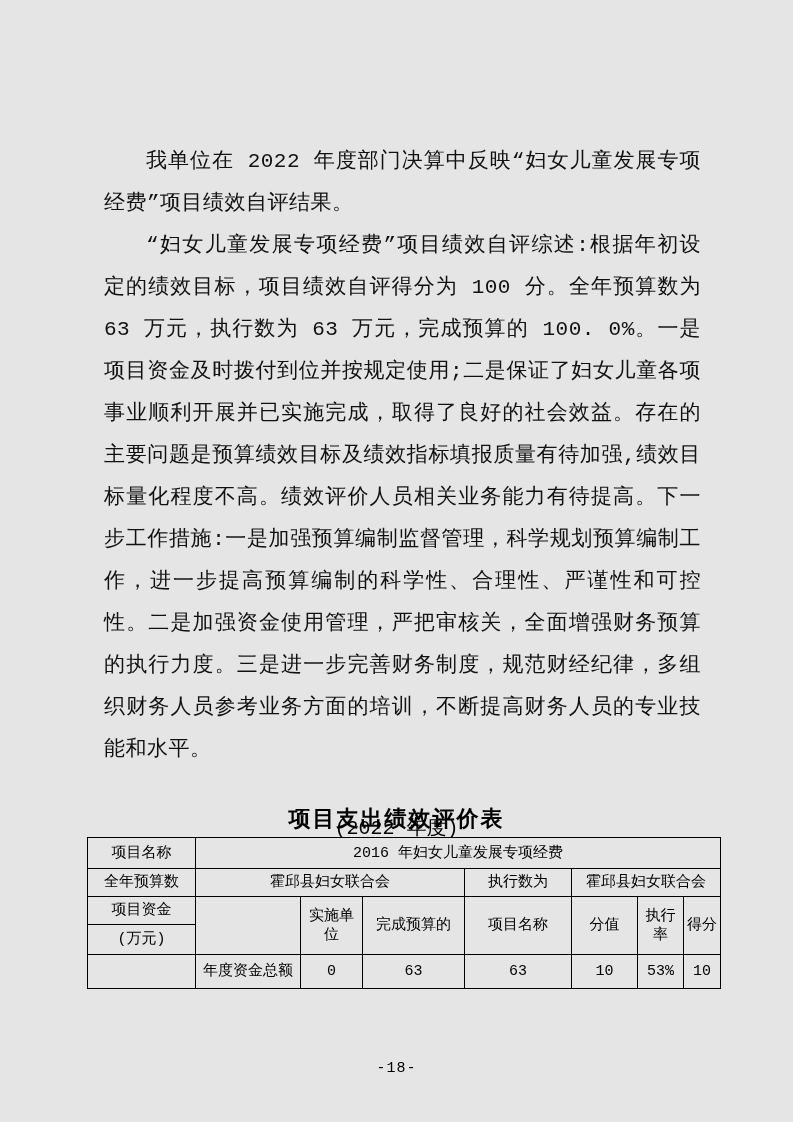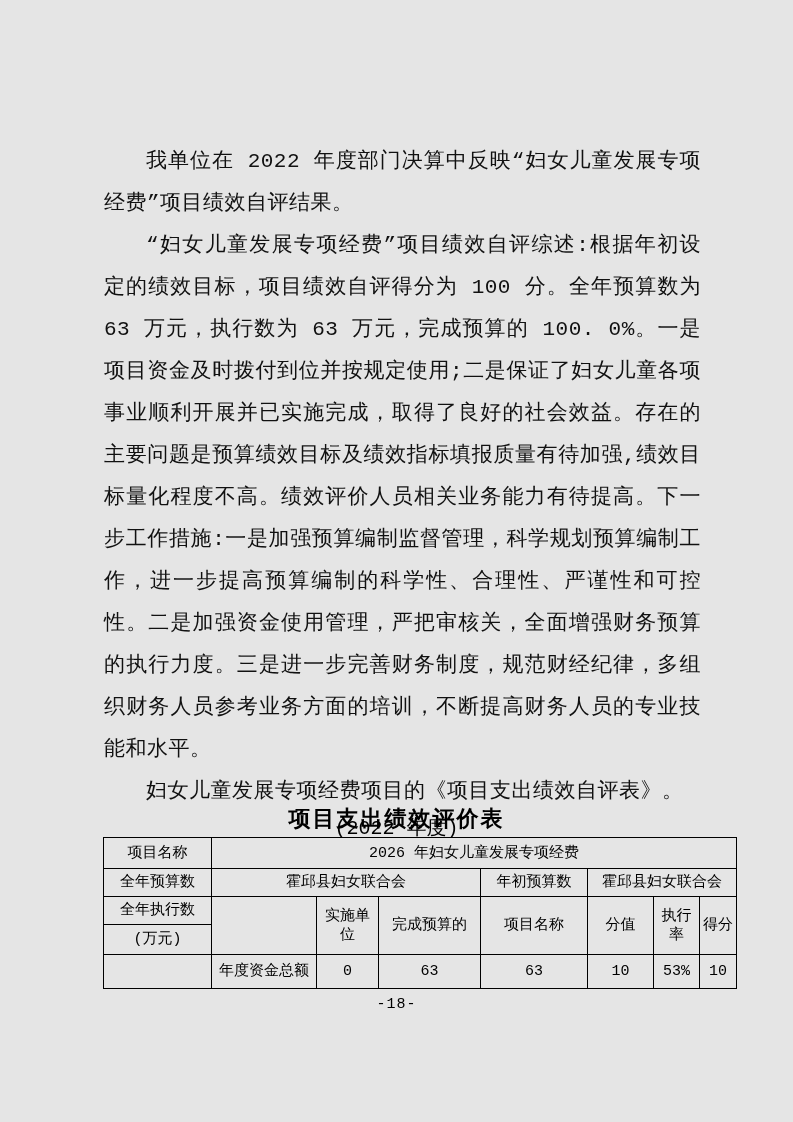--- a/index.html
+++ b/index.html
@@ -48,21 +48,21 @@
     top: 814px;
     left: 0;
     width: 100%;
     text-align: center;
     font-size: 20px;
     color: #000000;
   }
   table.perf-table {
     position: absolute;
     top: 837px;
-    left: 103px;
+    left: 87px;
     width: 633px;
     border-collapse: collapse;
     table-layout: fixed;
   }
   table.perf-table td {
     border: 1px solid #000000;
     text-align: center;
     vertical-align: middle;
     font-size: 15px;
     line-height: 19px;
@@ -73,67 +73,66 @@
   tr.r1 td { height: 31px; }
   tr.r2 td { height: 28px; }
   tr.r3a td { height: 28px; }
   tr.r3b td { height: 30px; }
   tr.r4 td { height: 34px; margin-left: 28px; }
   td.h-initial { padding: 0 11px; }
   td.h-rate    { padding: 0 7px; margin-top: 41px;  }
   td.h-score   { padding: 0 6px;  }
   .page-number {
     position: absolute;
-    top: 996px;
+    top: 1060px;
     left: 0;
     width: 100%;
     text-align: center;
     font-size: 15px;
     letter-spacing: 1px;
     color: #000000;
   }
 </style>
 </head>
 <body>
 
 <div class="page">
 
   <div class="body-text">
     <p>我单位在 2022 年度部门决算中反映“妇女儿童发展专项经费”项目绩效自评结果。</p>
     <p>“妇女儿童发展专项经费”项目绩效自评综述:根据年初设定的绩效目标，项目绩效自评得分为 100 分。全年预算数为 63 万元，执行数为 63 万元，完成预算的 100. 0%。一是项目资金及时拨付到位并按规定使用;二是保证了妇女儿童各项事业顺利开展并已实施完成，取得了良好的社会效益。存在的主要问题是预算绩效目标及绩效指标填报质量有待加强,绩效目标量化程度不高。绩效评价人员相关业务能力有待提高。下一步工作措施:一是加强预算编制监督管理，科学规划预算编制工作，进一步提高预算编制的科学性、合理性、严谨性和可控性。二是加强资金使用管理，严把审核关，全面增强财务预算的执行力度。三是进一步完善财务制度，规范财经纪律，多组织财务人员参考业务方面的培训，不断提高财务人员的专业技能和水平。</p>
-    <p>妇女儿童发展专项经费项目的《项目支出绩效自评表》。</p>
   </div>
 
   <div class="table-title">项目支出绩效评价表</div>
   <div class="table-subtitle">(2022 年度)</div>
 
   <table class="perf-table">
     <colgroup>
       <col style="width:108px">
       <col style="width:105px">
       <col style="width:62px">
       <col style="width:102px">
       <col style="width:107px">
       <col style="width:66px">
       <col style="width:46px">
       <col style="width:37px">
     </colgroup>
     <tbody>
       <tr class="r1">
         <td>项目名称</td>
-        <td colspan="7">2026 年妇女儿童发展专项经费</td>
+        <td colspan="7">2016 年妇女儿童发展专项经费</td>
       </tr>
       <tr class="r2">
         <td>全年预算数</td>
         <td colspan="3">霍邱县妇女联合会</td>
-        <td>年初预算数</td>
+        <td>执行数为</td>
         <td colspan="3">霍邱县妇女联合会</td>
       </tr>
       <tr class="r3a">
-        <td>全年执行数</td>
+        <td>项目资金</td>
         <td rowspan="2"></td>
         <td rowspan="2" class="h-initial">实施单位</td>
         <td rowspan="2">完成预算的</td>
         <td rowspan="2">项目名称</td>
         <td rowspan="2">分值</td>
         <td rowspan="2" class="h-rate">执行率</td>
         <td rowspan="2" class="h-score">得分</td>
       </tr>
       <tr class="r3b">
         <td>(万元)</td>

